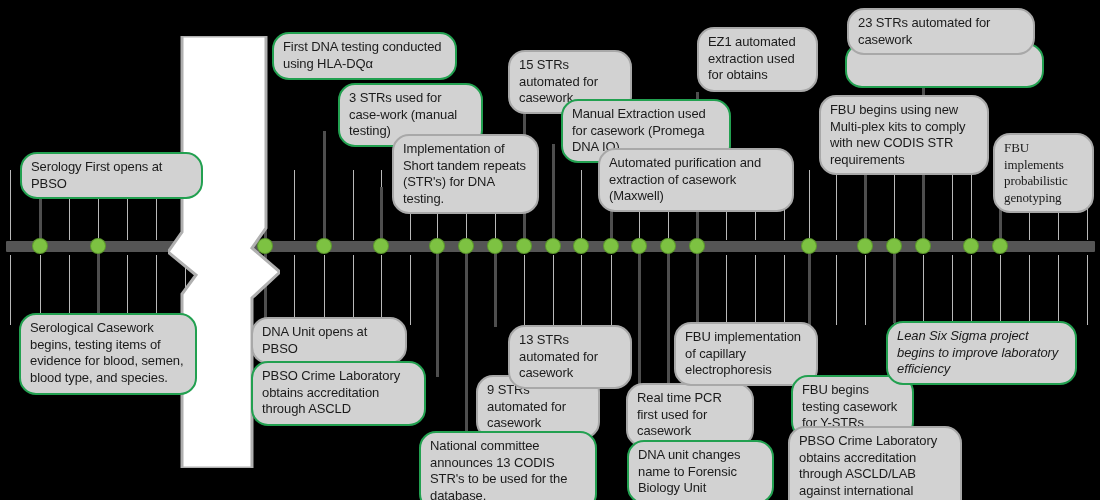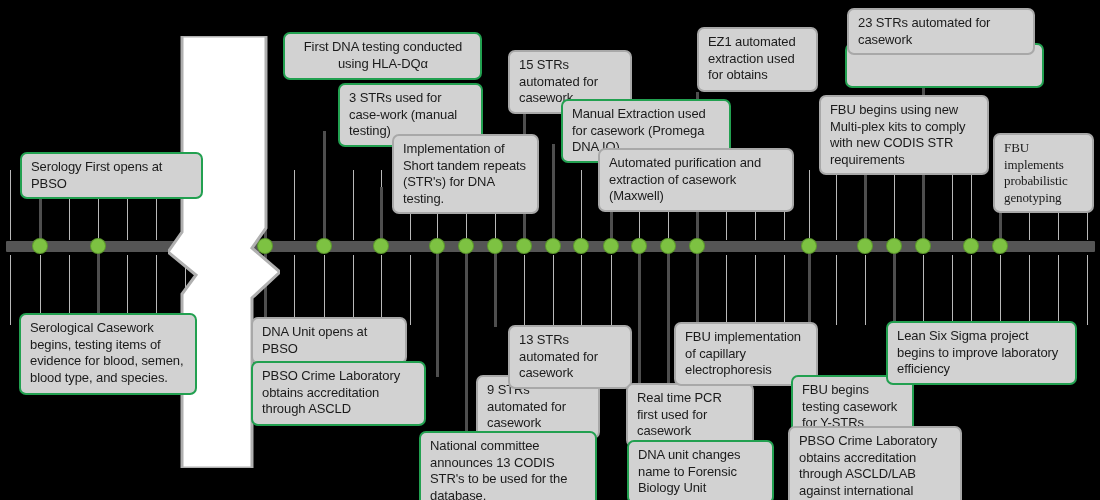--- a/index.html
+++ b/index.html
@@ -36,21 +36,21 @@
   
   .breaker{position:absolute;left:168px;top:36px;width:112px;height:432px;z-index:7;}
   .breaker svg{display:block;}
 
   
   .box{
     position:absolute;
     background:#d2d2d2;
     color:#1b1b1b;
     border:2px solid #a8a8a8;
-    border-radius:7px;
+    border-radius:17px;
     box-sizing:border-box;
     padding:5px 8px 5px 9px;
     font-size:13px;
     line-height:16.5px;
     z-index:8;
     letter-spacing:-0.1px;
   }
   .box.green{border-color:#22a050;}
   .box .sub{display:block;font-size:11px;line-height:14.5px;}
 </style>
@@ -198,35 +198,35 @@
       <path d="M14 0 L14 196 L0 216 L28 239 L14 258 L14 432
                L84 432 L84 262 L112 236 L84 212 L98 192 L98 0 Z" fill="#ffffff" stroke="#b0b0b0" stroke-width="3"></path>
     </svg>
   </div>
 
   <div id="boxes-layer">
       <div class="box green" style="left: 20px; top: 152px; width: 183px; min-height: 28px;"><span>Serology First opens at PBSO</span></div>
       <div class="box green" style="left: 19px; top: 313px; width: 178px; min-height: 82px;"><span>Serological Casework begins, testing items of evidence for blood, semen, blood type, and species.</span></div>
       <div class="box" style="left: 251px; top: 317px; width: 156px; min-height: 28px;"><span>DNA Unit opens at PBSO</span></div>
       <div class="box green" style="left: 251px; top: 361px; width: 175px; min-height: 65px;"><span>PBSO Crime Laboratory obtains accreditation through ASCLD</span></div>
-      <div class="box green" style="left: 283px; top: 32px; width: 199px; min-height: 48px; text-align: center;"><span>First DNA testing conducted using HLA-DQα</span></div>
+      <div class="box green" style="left: 272px; top: 32px; width: 185px; min-height: 48px;"><span>First DNA testing conducted using HLA-DQα</span></div>
       <div class="box green" style="left: 338px; top: 83px; width: 145px; min-height: 48px;"><span>3 STRs used for case-work (manual testing)</span></div>
       <div class="box" style="left: 392px; top: 134px; width: 147px; min-height: 53px;"><span>Implementation of Short tandem repeats (STR's) for DNA testing.</span></div>
       <div class="box" style="left: 476px; top: 375px; width: 124px; min-height: 45px;"><span>9 STRs automated for casework</span></div>
       <div class="box green" style="left: 419px; top: 431px; width: 178px; min-height: 63px;"><span>National committee announces 13 CODIS STR's to be used for the database.</span></div>
       <div class="box" style="left: 508px; top: 325px; width: 124px; min-height: 45px;"><span>13 STRs automated for casework</span></div>
       <div class="box" style="left: 508px; top: 50px; width: 124px; min-height: 45px;"><span>15 STRs automated for casework</span></div>
       <div class="box green" style="left: 561px; top: 99px; width: 170px; min-height: 45px;"><span>Manual Extraction used for casework (Promega DNA IQ)</span></div>
       <div class="box" style="left: 598px; top: 148px; width: 196px; min-height: 45px;"><span>Automated purification and extraction of casework (Maxwell)</span></div>
       <div class="box" style="left: 626px; top: 383px; width: 128px; min-height: 45px;"><span>Real time PCR first used for casework</span></div>
       <div class="box green" style="left: 627px; top: 440px; width: 147px; min-height: 45px;"><span>DNA unit changes name to Forensic Biology Unit</span></div>
       <div class="box" style="left: 674px; top: 322px; width: 144px; min-height: 45px;"><span>FBU implementation of capillary electrophoresis</span></div>
       <div class="box" style="left: 697px; top: 27px; width: 121px; min-height: 65px;"><span>EZ1 automated extraction used for obtains</span></div>
       <div class="box green" style="left: 791px; top: 375px; width: 123px; min-height: 45px;"><span>FBU begins testing casework for Y-STRs</span></div>
       <div class="box" style="left: 788px; top: 426px; width: 174px; min-height: 72px;"><span>PBSO  Crime Laboratory obtains accreditation through ASCLD/LAB against international standards</span></div>
       <div class="box" style="left: 819px; top: 95px; width: 170px; min-height: 53px;"><span>FBU begins using new Multi-plex kits to comply with new CODIS STR requirements</span></div>
       <div class="box green" style="left: 845px; top: 43px; width: 199px; min-height: 45px;"></div>
       <div class="box" style="left: 847px; top: 8px; width: 188px; min-height: 28px;"><span>23 STRs automated for casework</span></div>
-      <div class="box green" style="left: 886px; top: 321px; width: 191px; min-height: 45px;"><span>Lean Six Sigma project begins to improve laboratory efficiency</span></div>
+      <div class="box green" style="left: 886px; top: 321px; width: 191px; min-height: 45px; font-style: italic;"><span>Lean Six Sigma project begins to improve laboratory efficiency</span></div>
       <div class="box" style="left: 993px; top: 133px; width: 101px; min-height: 65px; font-family: Liberation Serif, serif;"><span>FBU implements probabilistic genotyping</span></div>
     </div>
 
 </div>
 
 </body></html>

